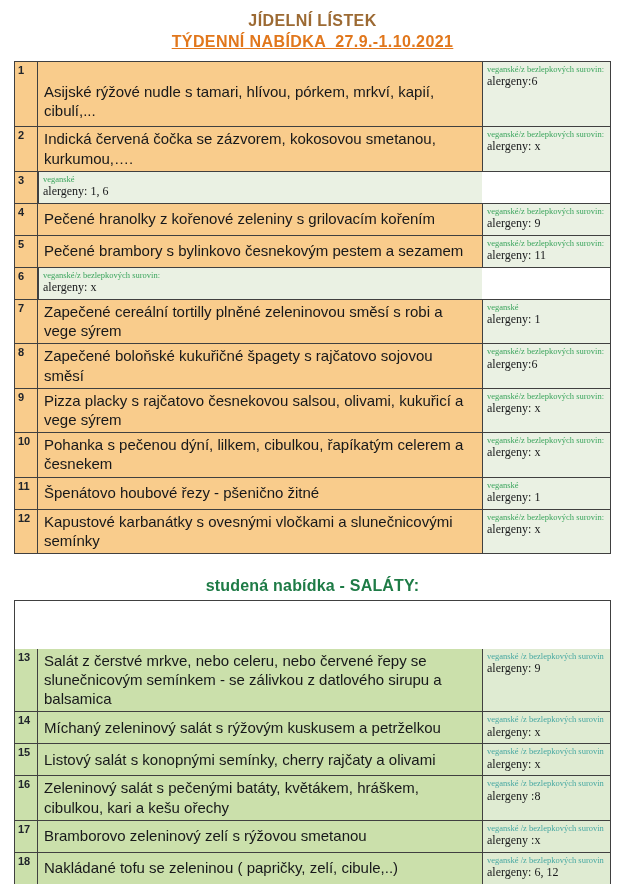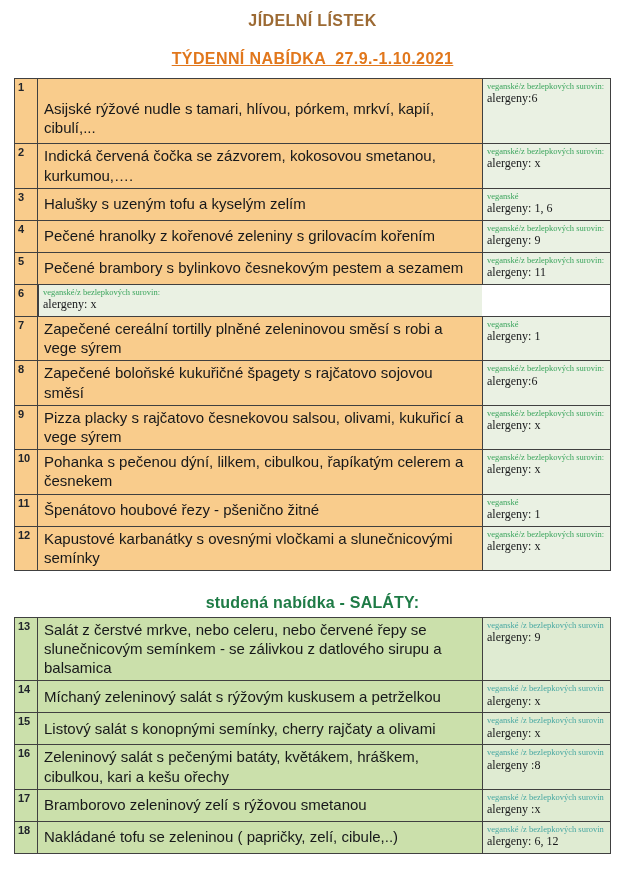--- a/index.html
+++ b/index.html
@@ -2,21 +2,21 @@
 <html style="--title-brown: #9c6a33; --subtitle-orange: #e1771c; --heading-green: #1e7b46; --main-row-bg: #f9cc8c; --salad-row-bg: #cbe0ab; --side-bg-weekly: #eaf1e3; --side-bg-salads: #dfebd2; --diet-green: #3ba55d; --diet-teal: #47a8a2; --border: #404040;"><head>
 <meta charset="utf-8">
 <style>
   html,body { margin:0; padding:0; background:#ffffff; }
   .page {
     width:625px; height:884px; background:#ffffff; overflow:hidden;
     font-family:"Liberation Sans", sans-serif; position:relative;
     padding-top:12px; box-sizing:border-box;
   }
   .page-title {
-    margin:0 0 20px 0; text-align:center; font-size:16px; font-weight:bold;
+    margin:0 0 3px 0; text-align:center; font-size:16px; font-weight:bold;
     color:var(--title-brown); letter-spacing:0.4px;
   }
   .page-subtitle {
     margin:0 0 10px 0; text-align:center; font-size:16px; font-weight:bold;
     color:var(--subtitle-orange); text-decoration:underline; letter-spacing:0.4px;
     white-space:pre;
   }
   .menu-table {
     margin:0 14px; border:1.5px solid var(--border); background:#fff;
   }
@@ -40,21 +40,21 @@
   }
   .diet { font-size:8.5px; line-height:1.2; color:var(--diet-color); }
   .allergen { font-size:12px; line-height:1.25; color:#17181a; }
 
   .weekly { --row-bg:var(--main-row-bg); --side-bg:var(--side-bg-weekly); --diet-color:var(--diet-green); }
   .salads-table { --row-bg:var(--salad-row-bg); --side-bg:var(--side-bg-salads); --diet-color:var(--diet-teal); }
 
   .weekly .row:nth-of-type(1) { min-height:64px; }
   .weekly .row:nth-of-type(1) .dish { align-items:flex-end; padding-bottom:6px; }
   .weekly .row:nth-of-type(2) { min-height:44px; }
-  .salads-table .row:nth-of-type(1) { min-height:57px; }
+  .salads-table .row:nth-of-type(1) { min-height:57px;margin-top:48px; }
 
   .salads-heading {
     margin:23px 0 5px 0; text-align:center; font-size:16px; font-weight:bold;
     color:var(--heading-green); letter-spacing:0.2px;
   }
 </style>
 </head>
 <body>
 
 <div class="page">
@@ -77,21 +77,20 @@
         <div class="cell num">2</div>
         <div class="cell dish">Indická červená čočka se zázvorem, kokosovou smetanou, kurkumou,….</div>
         <div class="cell side">
           <div class="diet">veganské/z bezlepkových surovin:</div>
           <div class="allergen">alergeny: x</div>
         </div>
       </div>
 
       <div class="row">
         <div class="cell num">3</div>
-        <div class="cell dish">Halušky s uzeným tofu a kyselým zelím</div>
         <div class="cell side">
           <div class="diet">veganské</div>
           <div class="allergen">alergeny: 1, 6</div>
         </div>
       </div>
 
       <div class="row">
         <div class="cell num">4</div>
         <div class="cell dish">Pečené hranolky z kořenové zeleniny s grilovacím kořením</div>
         <div class="cell side">

